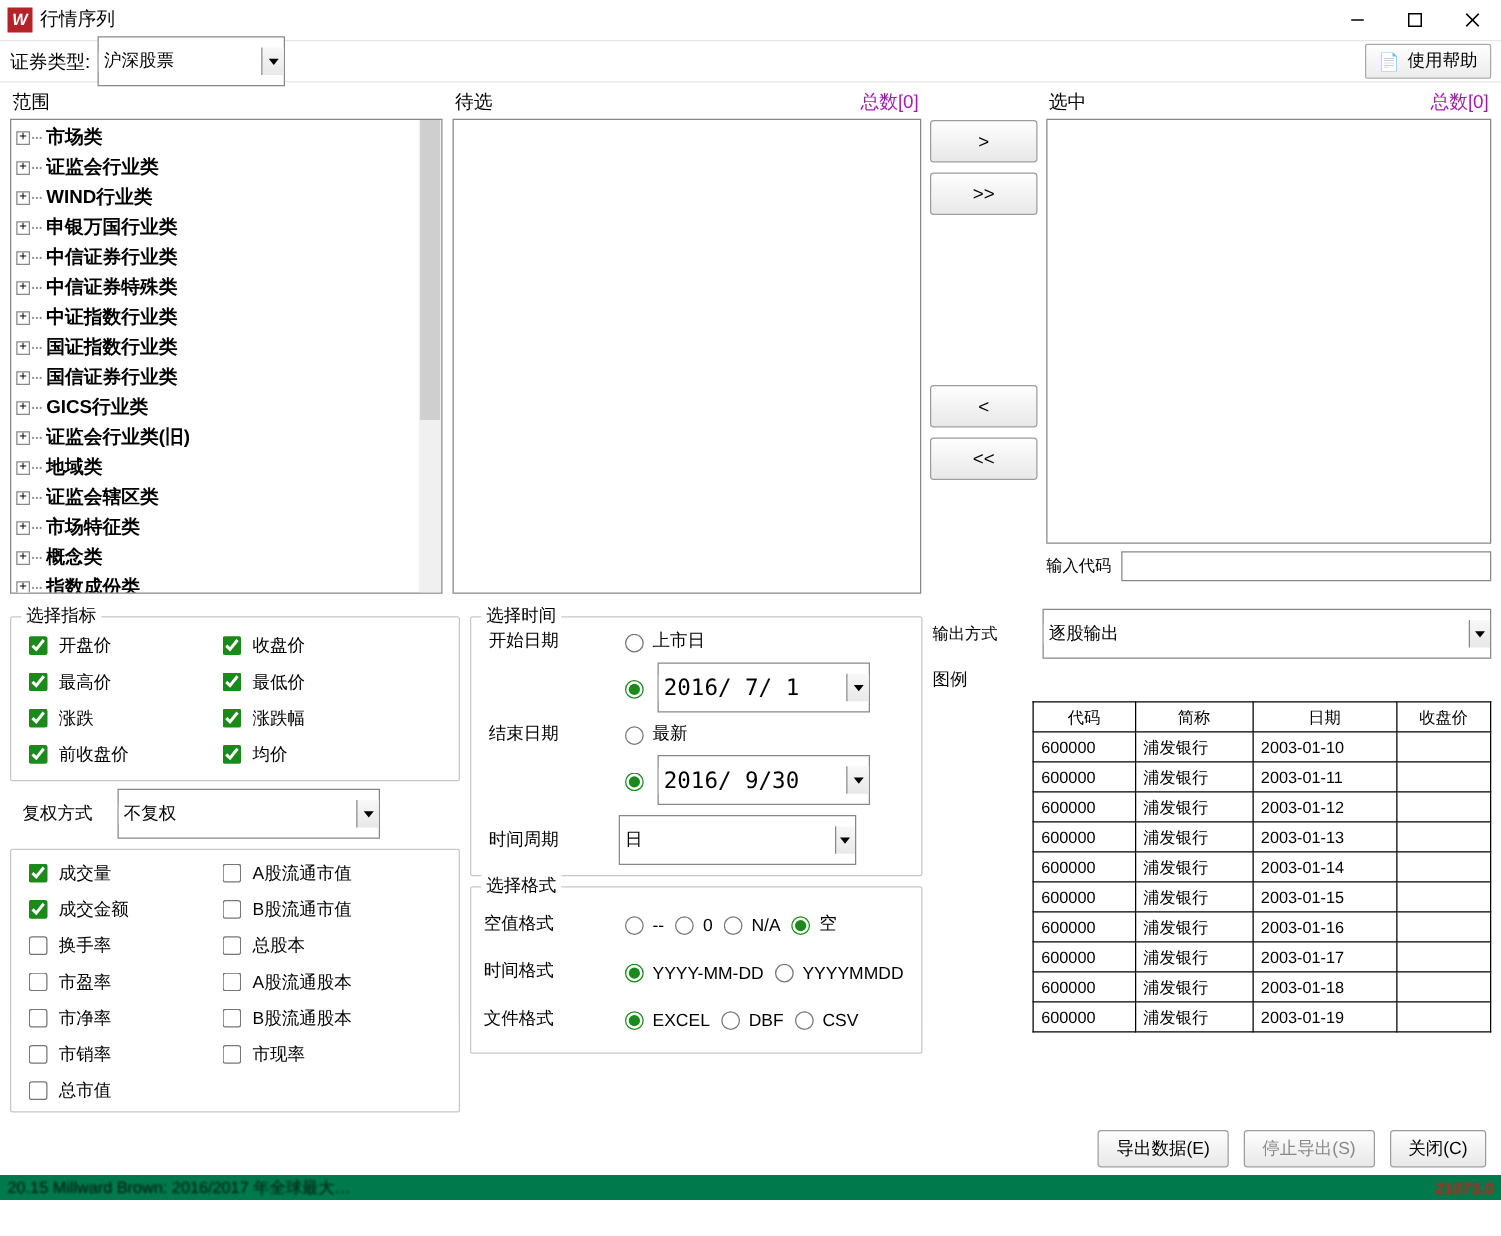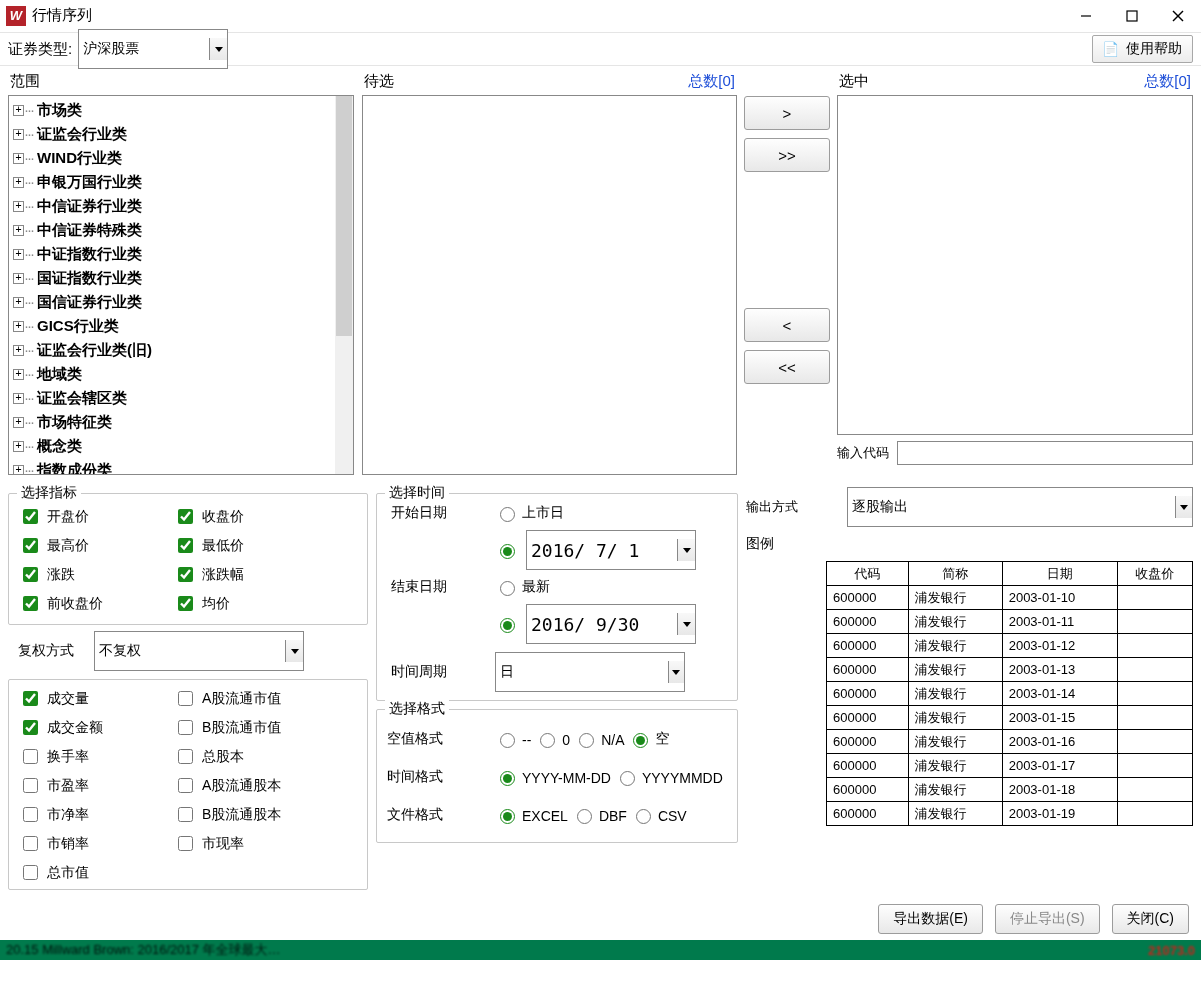--- a/index.html
+++ b/index.html
@@ -18,21 +18,21 @@
 .select input { border:0; outline:0; font-size:14px; padding:0 4px; }
 .select .btn { width:18px; height:22px; border-left:1px solid #888; background:linear-gradient(#f8f8f8,#e8e8e8); display:flex; align-items:center; justify-content:center; }
 .select .btn::after{content:""; border:4px solid transparent; border-top:5px solid #000; margin-top:4px;}
 .spacer{flex:1;}
 .help-btn{ height:28px; border:1px solid #a8a8a8; background:linear-gradient(#fefefe,#ececec); display:flex; align-items:center; padding:0 10px; gap:6px; font-size:14px; border-radius:2px;}
 .help-btn .pdf-icon{ color:#c00; font-size:14px;}
 
 .main { display:flex; padding:4px 8px; gap:4px; }
 .col-header { display:flex; font-size:15px; padding:2px 2px 4px 2px;}
 .col-header .hl{}
-.col-header .cnt{ color:#1d4ed8; font-weight:normal; }
+.col-header .cnt{ color:#a21caf; font-weight:normal; }
 .panel-box{ border:1px solid #888; background:#fff; }
 .tree{ width:346px; height:380px; overflow:hidden; position:relative; background:#fff; border:1px solid #888; }
 .tree-inner{ padding:2px 2px 2px 4px; font-size:15px; font-weight:bold; line-height:24px;}
 .tree .tli{ display:flex; align-items:center; gap:2px;}
 .tree .exp{ width:11px; height:11px; border:1px solid #888; display:inline-flex; align-items:center; justify-content:center; font-size:10px; line-height:1; font-weight:normal; background:#fff; font-family:monospace;}
 .tree .dots{ color:#888; font-weight:normal; letter-spacing:-2px; margin:0 2px 0 -2px;}
 .tree .scrollbar{ position:absolute; right:0; top:0; bottom:0; width:18px; background:#f0f0f0;}
 .tree .thumb{ position:absolute; top:0; left:1px; width:16px; height:240px; background:#cfcfcf;}
 .candidates{ flex:1; }
 .candidates .panel-box{ height:380px; }
@@ -62,21 +62,21 @@
 .radio{ display:inline-flex; align-items:flex-end; gap:4px;}
 .radio input{ width:15px; height:15px;}
 .radio input:checked{accent-color:#1a8a1a;}
 .date-field{ display:flex; align-items:center; gap:8px;}
 .date-field .select input{ width:150px; font-family:monospace; font-size:18px;}
 
 .fmt-fs .fmt-row{ display:grid; grid-template-columns:108px 1fr; align-items:center; padding:10px 0; font-size:14px;}
 .fmt-fs .opts{ display:flex; gap:4px; align-items:center;}
 
 .out-col{ flex:1; display:flex; flex-direction:column; gap:6px;}
-.out-col .row1{ display:flex; align-items:center; gap:21px;}
+.out-col .row1{ display:flex; align-items:center; gap:8px;}
 .out-col .row1 .select{ flex:1;}
 .out-col .row1 .select input{ width:100%;}
 
 .legend-label{font-size:14px; padding:2px 0;}
 
 .example-table{ border-collapse:collapse; width:100%;}
 .example-table th, .example-table td{ border:1px solid #000; padding:2px 6px; font-size:13px; text-align:left; background:#fff; font-weight:normal; height:24px;}
 .example-table th{ text-align:center;}
 
 .footer{ display:flex; justify-content:flex-end; gap:12px; padding:10px 12px 0 0;}

